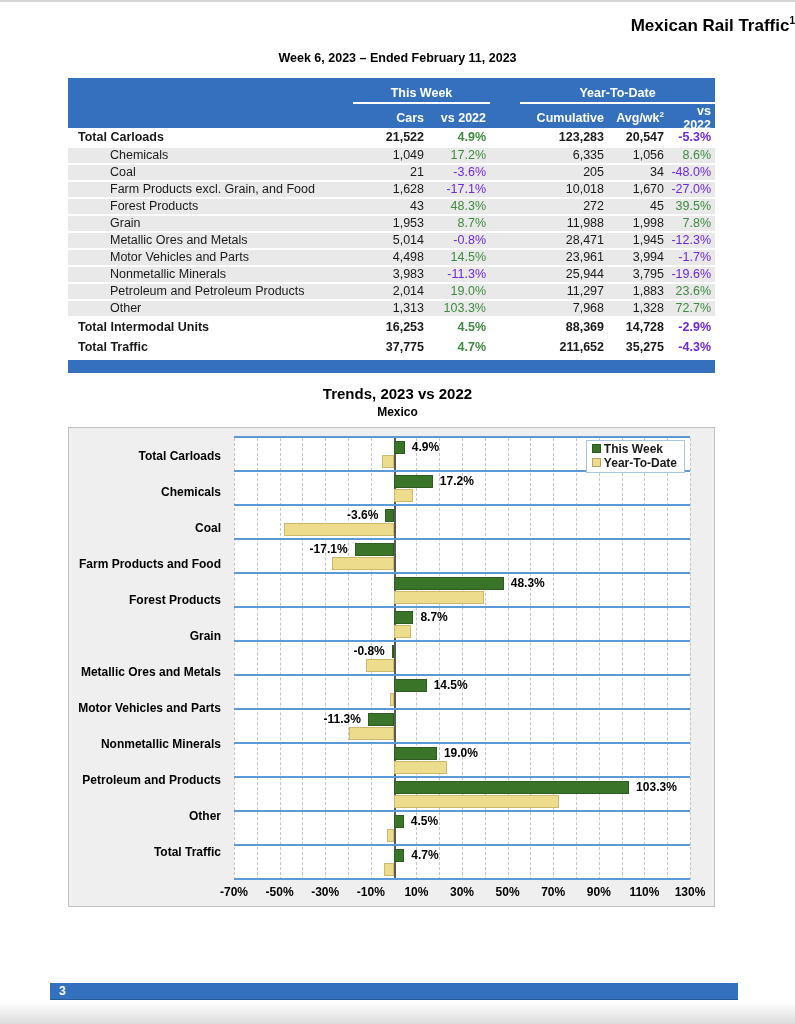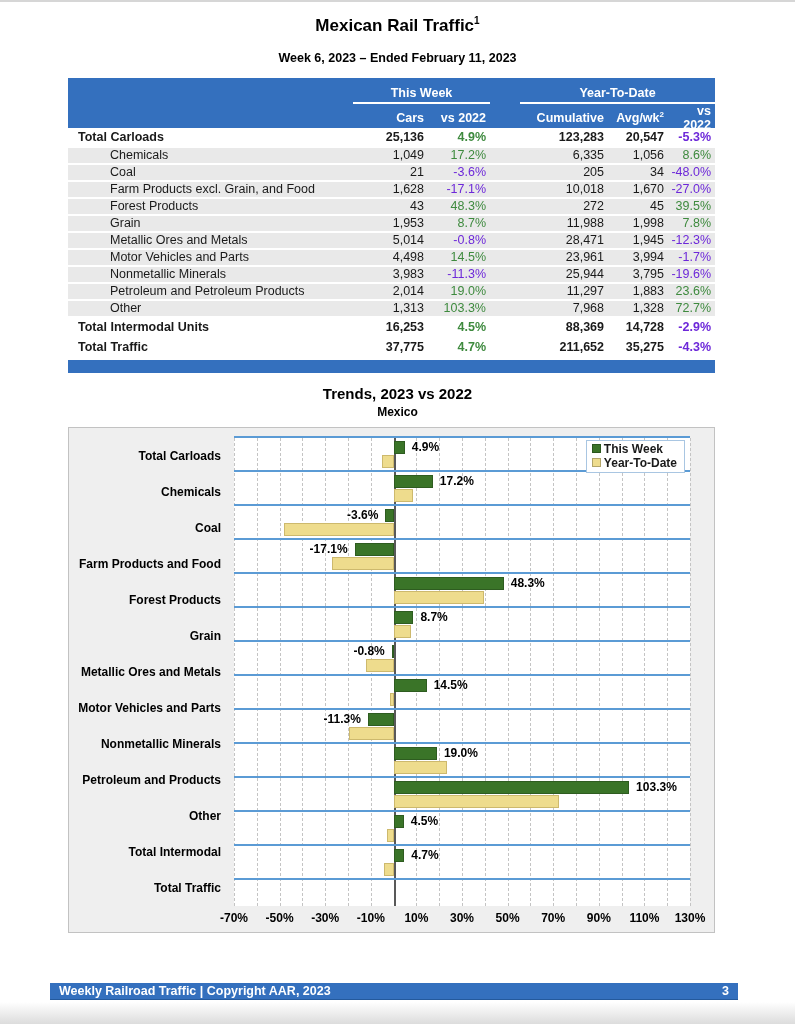--- a/index.html
+++ b/index.html
@@ -6,21 +6,21 @@
   html,body { background:#fff; }
   .page {
     position:relative; width:795px; height:1024px; background:#ffffff;
     font-family:"Liberation Sans", sans-serif; color:#1a1a1a; overflow:hidden;
   }
   .top-shade { position:absolute; top:0; left:0; width:100%; height:2px; background:#d6d6d6; }
   .bottom-shade { position:absolute; bottom:0; left:0; width:100%; height:22px;
     background:linear-gradient(180deg,#ffffff 0%,#dcdcdc 100%); }
 
   
-  .page-title { padding-top:15px; text-align:center; font-size:17px; font-weight:bold; color:#000; }
+  .page-title { padding-top:15px; text-align:right; font-size:17px; font-weight:bold; color:#000; }
   .page-title sup { font-size:10px; }
   .page-subtitle { margin-top:15px; text-align:center; font-size:12.5px; font-weight:bold; color:#000; }
 
   
   .table-wrap { margin:13px 0 0 68px; width:647px; }
   .tgrid { display:grid; grid-template-columns:285px 75px 62px 30px 88px 60px 47px; }
   .thead { background:#3470be; color:#fff; padding-top:4px; }
   .thead-row1 { height:22px; align-items:end; font-size:12.5px; font-weight:bold; }
   .group-cell { text-align:center; border-bottom:2px solid #ffffff; padding-bottom:2px; }
   .group-tw { grid-column:2/4; }
@@ -101,21 +101,21 @@
         <div class="hcell">vs 2022</div>
         <div></div>
         <div class="hcell">Cumulative</div>
         <div class="hcell"><span>Avg/wk</span><sup>2</sup></div>
         <div class="hcell">vs 2022</div>
       </div>
     </div>
     <div id="table-body">
         <div class="tgrid trow total">
           <div class="lbl">Total Carloads</div>
-          <div class="num">25,136</div>
+          <div class="num">21,522</div>
           <div class="num pct pos">4.9%</div>
           <div></div>
           <div class="num">123,283</div>
           <div class="num">20,547</div>
           <div class="num pct neg">-5.3%</div>
         </div>
         <div class="tgrid trow">
           <div class="lbl">Chemicals</div>
           <div class="num">1,049</div>
           <div class="num pct pos">17.2%</div>
@@ -238,21 +238,20 @@
           <div class="cat-label">Chemicals</div>
           <div class="cat-label">Coal</div>
           <div class="cat-label">Farm Products and Food</div>
           <div class="cat-label">Forest Products</div>
           <div class="cat-label">Grain</div>
           <div class="cat-label">Metallic Ores and Metals</div>
           <div class="cat-label">Motor Vehicles and Parts</div>
           <div class="cat-label">Nonmetallic Minerals</div>
           <div class="cat-label">Petroleum and Products</div>
           <div class="cat-label">Other</div>
-          <div class="cat-label">Total Intermodal</div>
           <div class="cat-label">Total Traffic</div>
         </div>
       <div class="plot" id="plot">
           <div class="gridline" style="left: 0%;"></div>
           <div class="gridline" style="left: 5%;"></div>
           <div class="gridline" style="left: 10%;"></div>
           <div class="gridline" style="left: 15%;"></div>
           <div class="gridline" style="left: 20%;"></div>
           <div class="gridline" style="left: 25%;"></div>
           <div class="gridline" style="left: 30%;"></div>
@@ -361,16 +360,15 @@
           <div class="x-tick" style="left: 80%;">90%</div>
           <div class="x-tick" style="left: 90%;">110%</div>
           <div class="x-tick" style="left: 100%;">130%</div>
         </div>
     </div>
   </div>
 
   <div class="bottom-shade"></div>
 
   <div class="footer-bar">
-    <span>Weekly Railroad Traffic | Copyright AAR, 2023</span>
     <span>3</span>
   </div>
 </div>
 
 </body></html>

